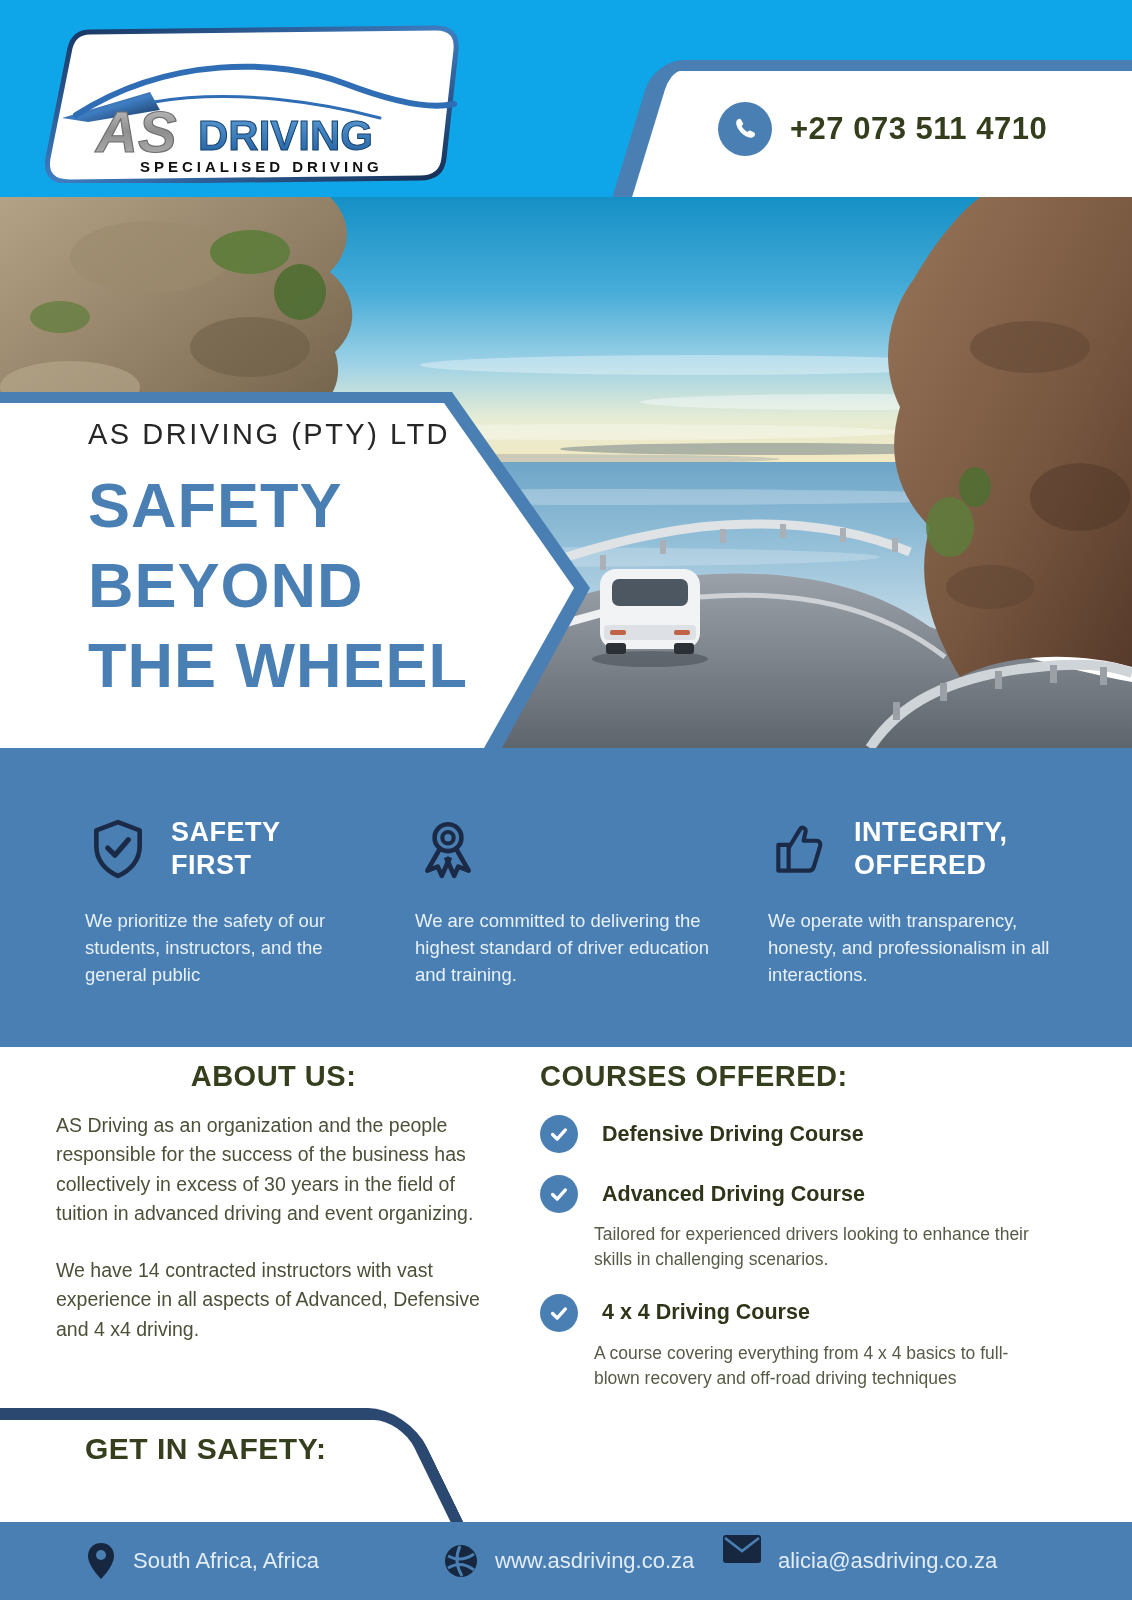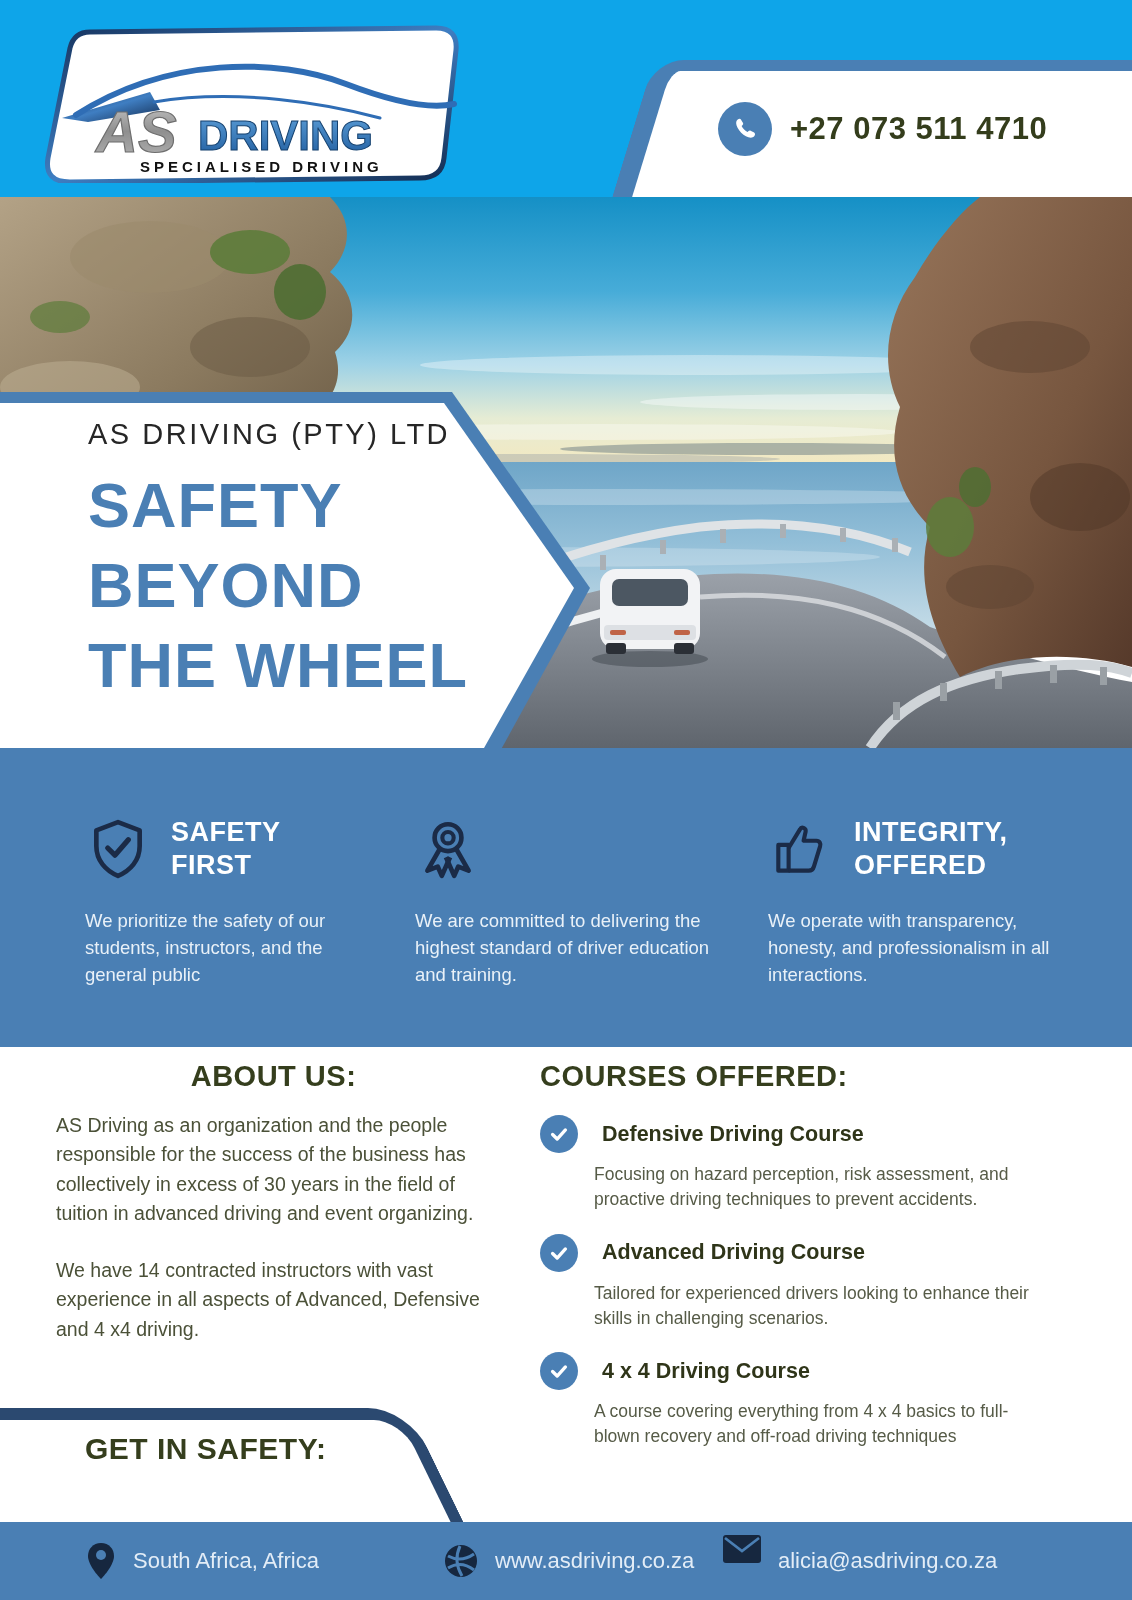--- a/index.html
+++ b/index.html
@@ -297,21 +297,20 @@
 
     <div class="course">
       <div class="course-head">
         <div class="course-check">
           <svg width="22" height="22" viewBox="0 0 24 24">
               <path d="M5 12.5 L10 17.5 L19 7.5" fill="none" stroke="#ffffff" stroke-width="3.6" stroke-linecap="round" stroke-linejoin="round"></path>
             </svg>
         </div>
         <div class="course-name">Defensive Driving Course</div>
       </div>
-      <div class="course-desc">Focusing on hazard perception, risk assessment, and proactive driving techniques to prevent accidents.</div>
     </div>
 
     <div class="course">
       <div class="course-head">
         <div class="course-check">
           <svg width="22" height="22" viewBox="0 0 24 24">
               <path d="M5 12.5 L10 17.5 L19 7.5" fill="none" stroke="#ffffff" stroke-width="3.6" stroke-linecap="round" stroke-linejoin="round"></path>
             </svg>
         </div>
         <div class="course-name">Advanced Driving Course</div>

